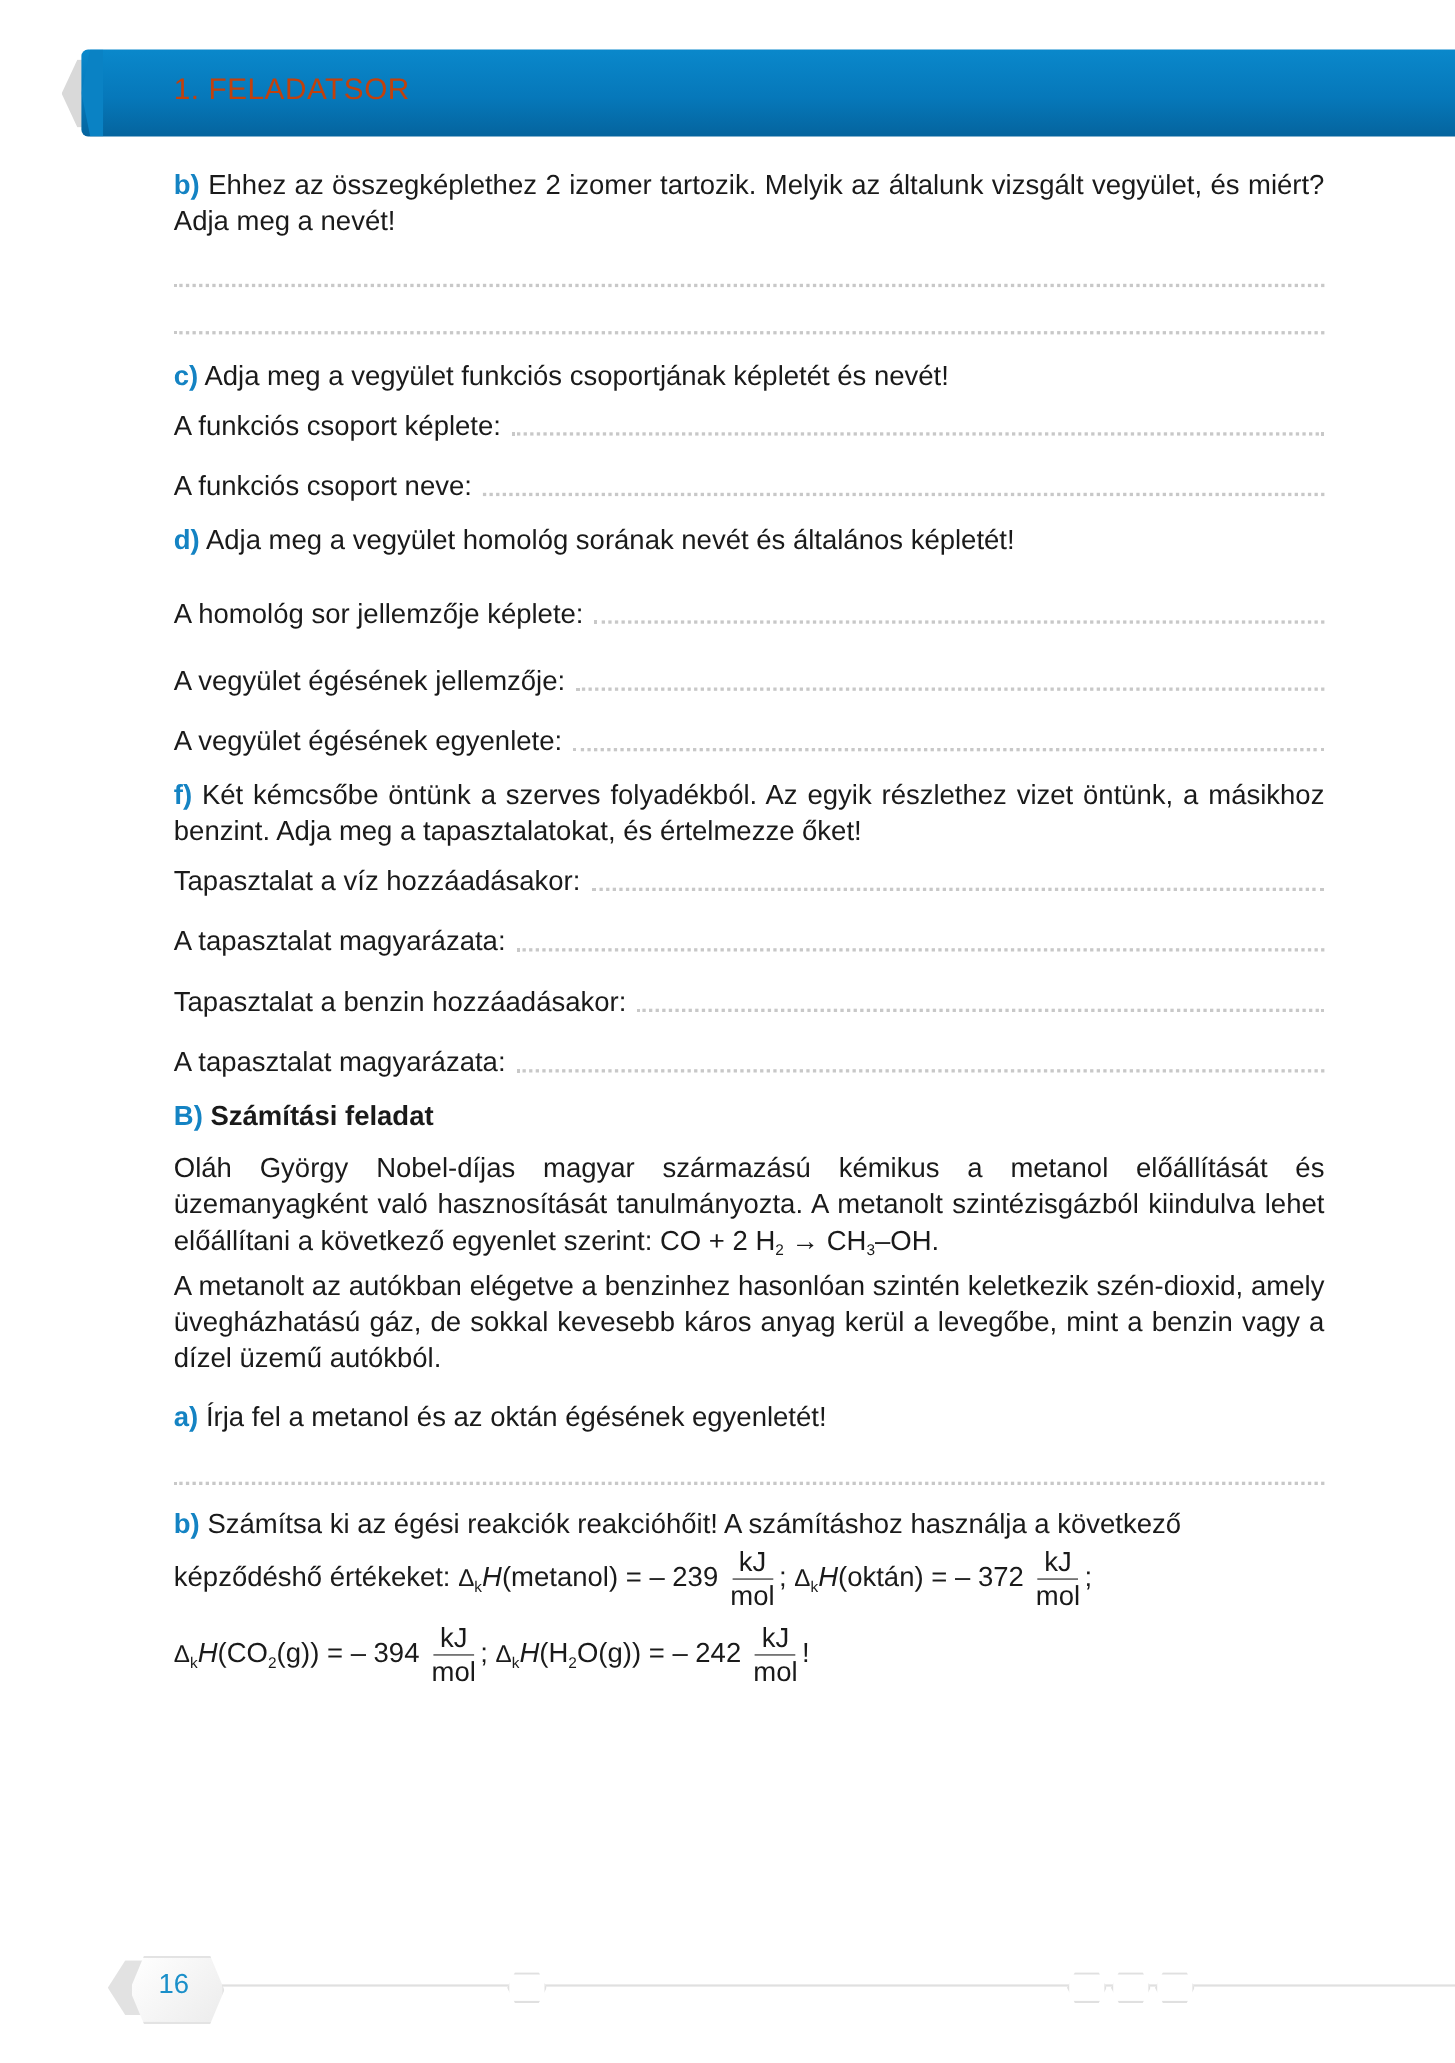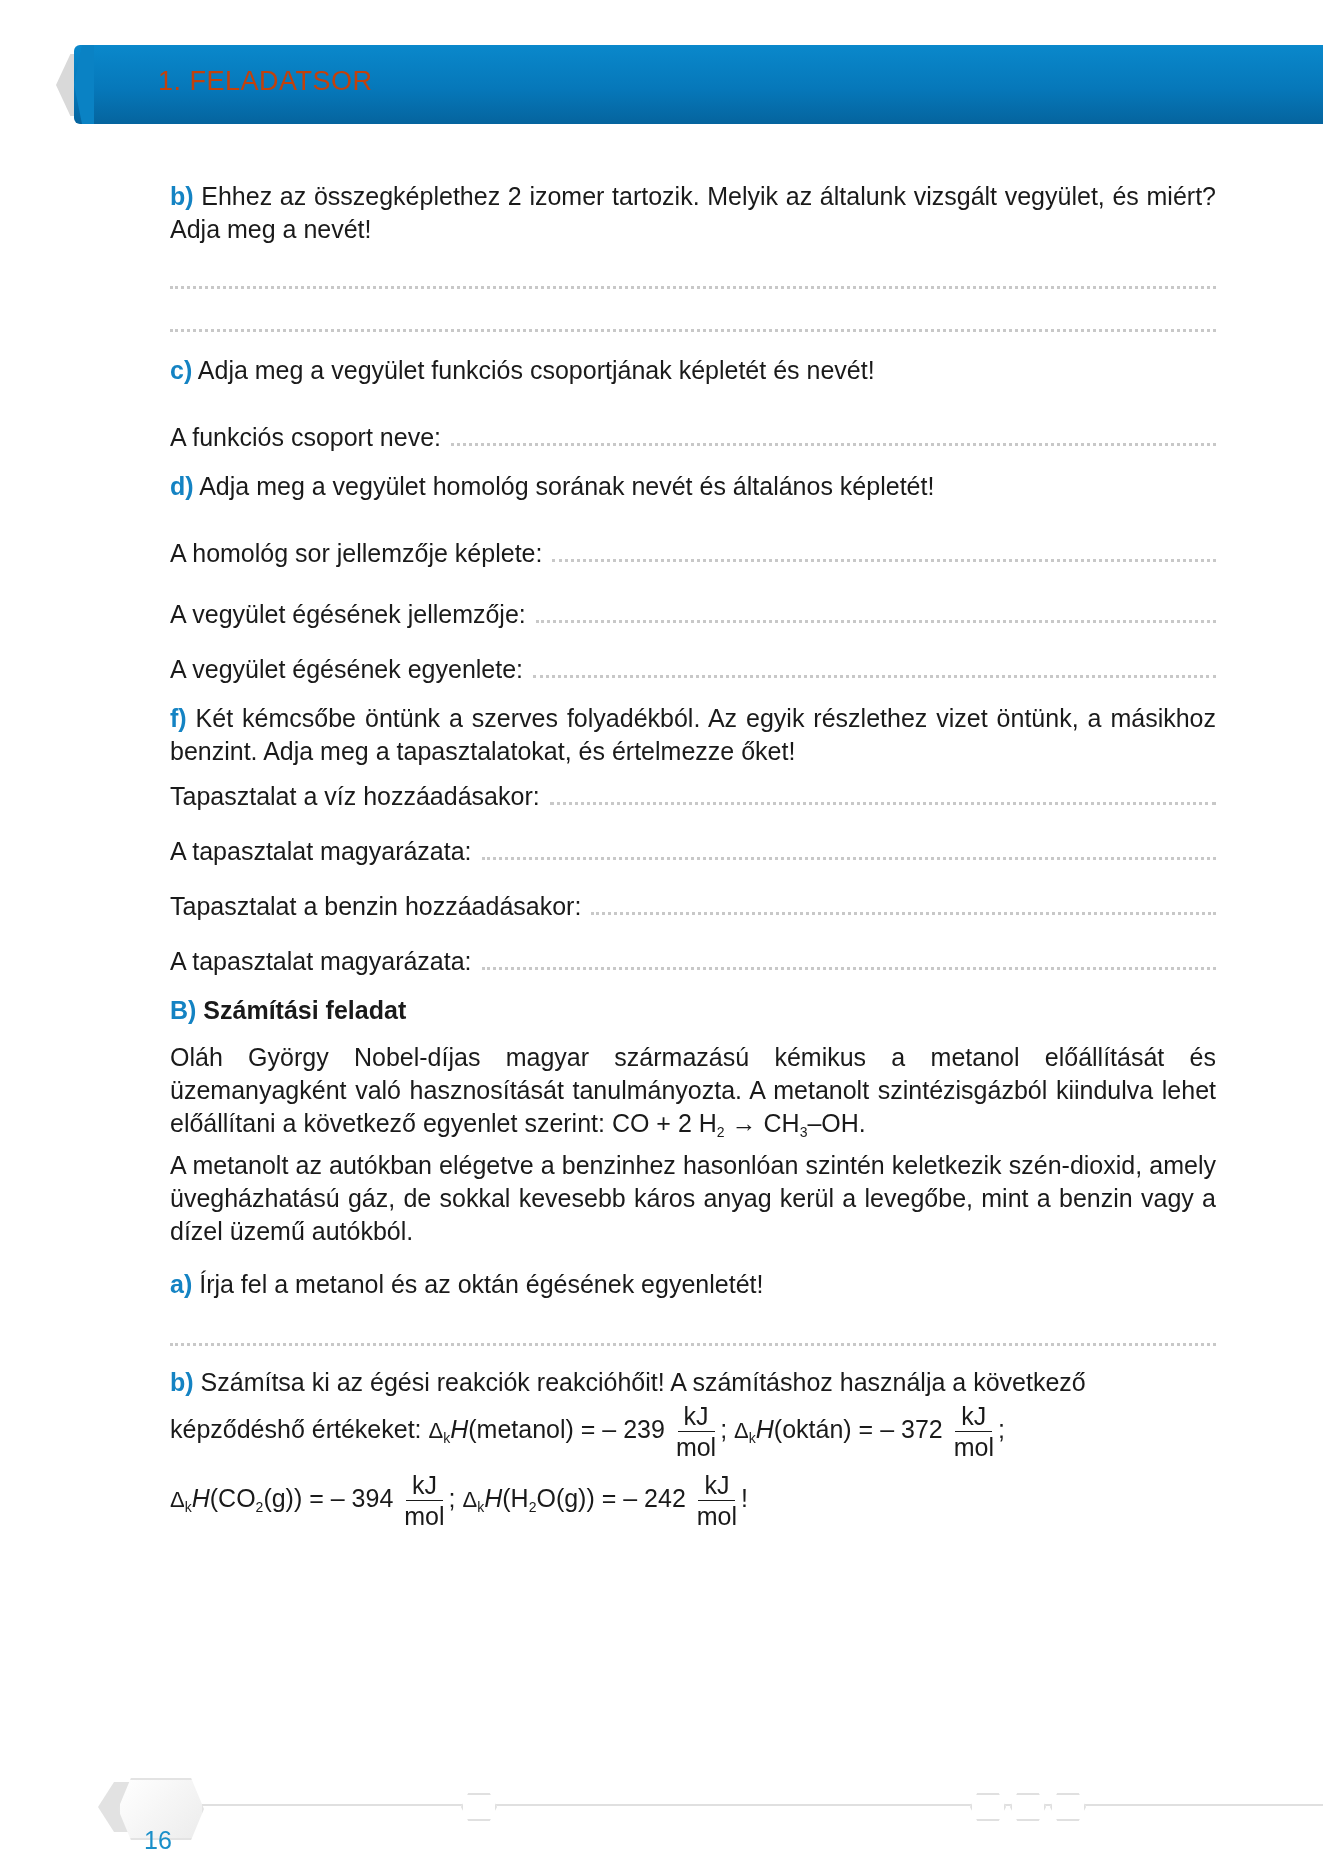--- a/index.html
+++ b/index.html
@@ -19,42 +19,42 @@
   }
   .header-notch {
     position: absolute; left: 74px; top: 45px; width: 20px; height: 79px;
     background: #0a82c4;
     clip-path: polygon(100% 0, 100% 100%, 40% 100%, 0 50%, 40% 0);
   }
   .header-title {
     position: absolute; left: 158px; top: 66px; color: #c2410c;
     font-size: 27px; letter-spacing: 0.5px;
   }
-  .content { position: absolute; left: 158px; top: 180px; width: 1046px; font-size: 25px; margin-left: 12px; }
+  .content { position: absolute; left: 158px; top: 152px; width: 1046px; font-size: 25px; }
   .q { line-height: 33px; margin: 0; text-align: justify; }
   .lbl { color: #1483c3; font-weight: bold; }
   .dots-line { height: 0; border-bottom: 3px dotted #c8c8c8; }
   .row { display: flex; align-items: baseline; height: 33px; line-height: 33px; }
   .row .dots { flex: 1; border-bottom: 3px dotted #c8c8c8; margin-left: 10px; height: 0; align-self: flex-end; margin-bottom: 8px; }
   .frac { display: inline-flex; flex-direction: column; align-items: center; vertical-align: middle; margin: 0 4px; line-height: 30px; }
   .frac .num { border-bottom: 1.5px solid #1a1a1a; padding: 0 6px; text-align: center; }
   .sub { font-size: 14px; vertical-align: -5px; }
   .delta { font-size: 22px; }
   .footer-line { position: absolute; left: 200px; right: 0; top: 1804px; height: 2px; background: #e0e0e0; }
   .page-hex {
     position: absolute; left: 118px; top: 1778px; width: 82px; height: 58px;
     background: linear-gradient(135deg, #ffffff, #ececec);
     border: 2px solid #e3e3e3;
     clip-path: polygon(15% 0, 85% 0, 100% 50%, 85% 100%, 15% 100%, 0 50%);
   }
   .page-hex-back {
     position: absolute; left: 98px; top: 1782px; width: 40px; height: 50px; background: #e2e2e2;
     clip-path: polygon(40% 0, 100% 0, 100% 100%, 40% 100%, 0 50%);
   }
-  .page-num { position: absolute; left: 144px; top: 1790px; color: #1a8fc9; font-size: 25px; margin-top: 36px; }
+  .page-num { position: absolute; left: 144px; top: 1790px; color: #1a8fc9; font-size: 25px; }
   .mini-hex {
     position: absolute; top: 1793px; width: 32px; height: 24px; background: #ffffff;
     border: 2px solid #e0e0e0;
     clip-path: polygon(20% 0, 80% 0, 100% 50%, 80% 100%, 20% 100%, 0 50%);
   }
 </style>
 </head>
 <body>
 
 <div class="header-tab"></div>
@@ -72,20 +72,24 @@
   <div class="dots-line"></div>
   <div style="height:40px"></div>
   <div class="dots-line"></div>
   <div style="height:22px"></div>
 
   <p class="q">
     <span class="lbl">c)</span>
     <span>Adja meg a vegyület funkciós csoportjának képletét és nevét!</span>
   </p>
   <div style="height:12px"></div>
+  <div class="row">
+    <span>A funkciós csoport képlete:</span>
+      <span class="dots"></span>
+  </div>
   <div style="height:22px"></div>
   <div class="row">
     <span>A funkciós csoport neve:</span>
       <span class="dots"></span>
   </div>
   <div style="height:16px"></div>
 
   <p class="q">
     <span class="lbl">d)</span>
     <span>Adja meg a vegyület homológ sorának nevét és általános képletét!</span>

